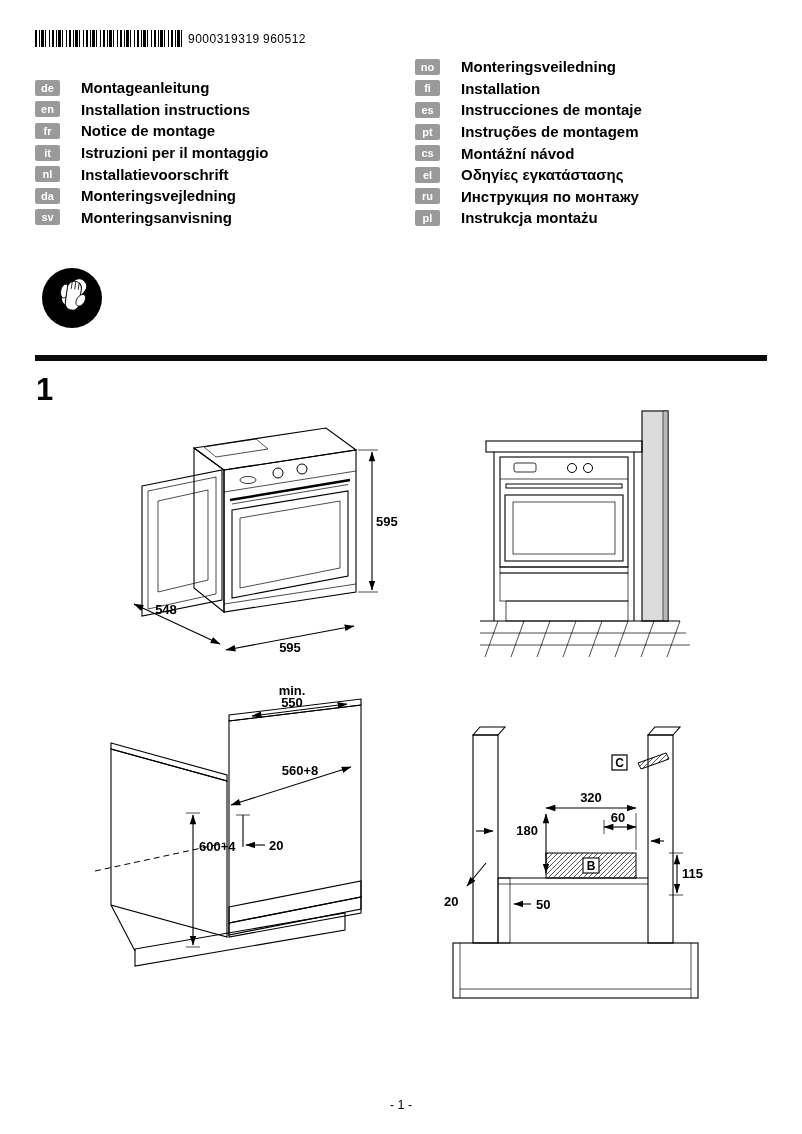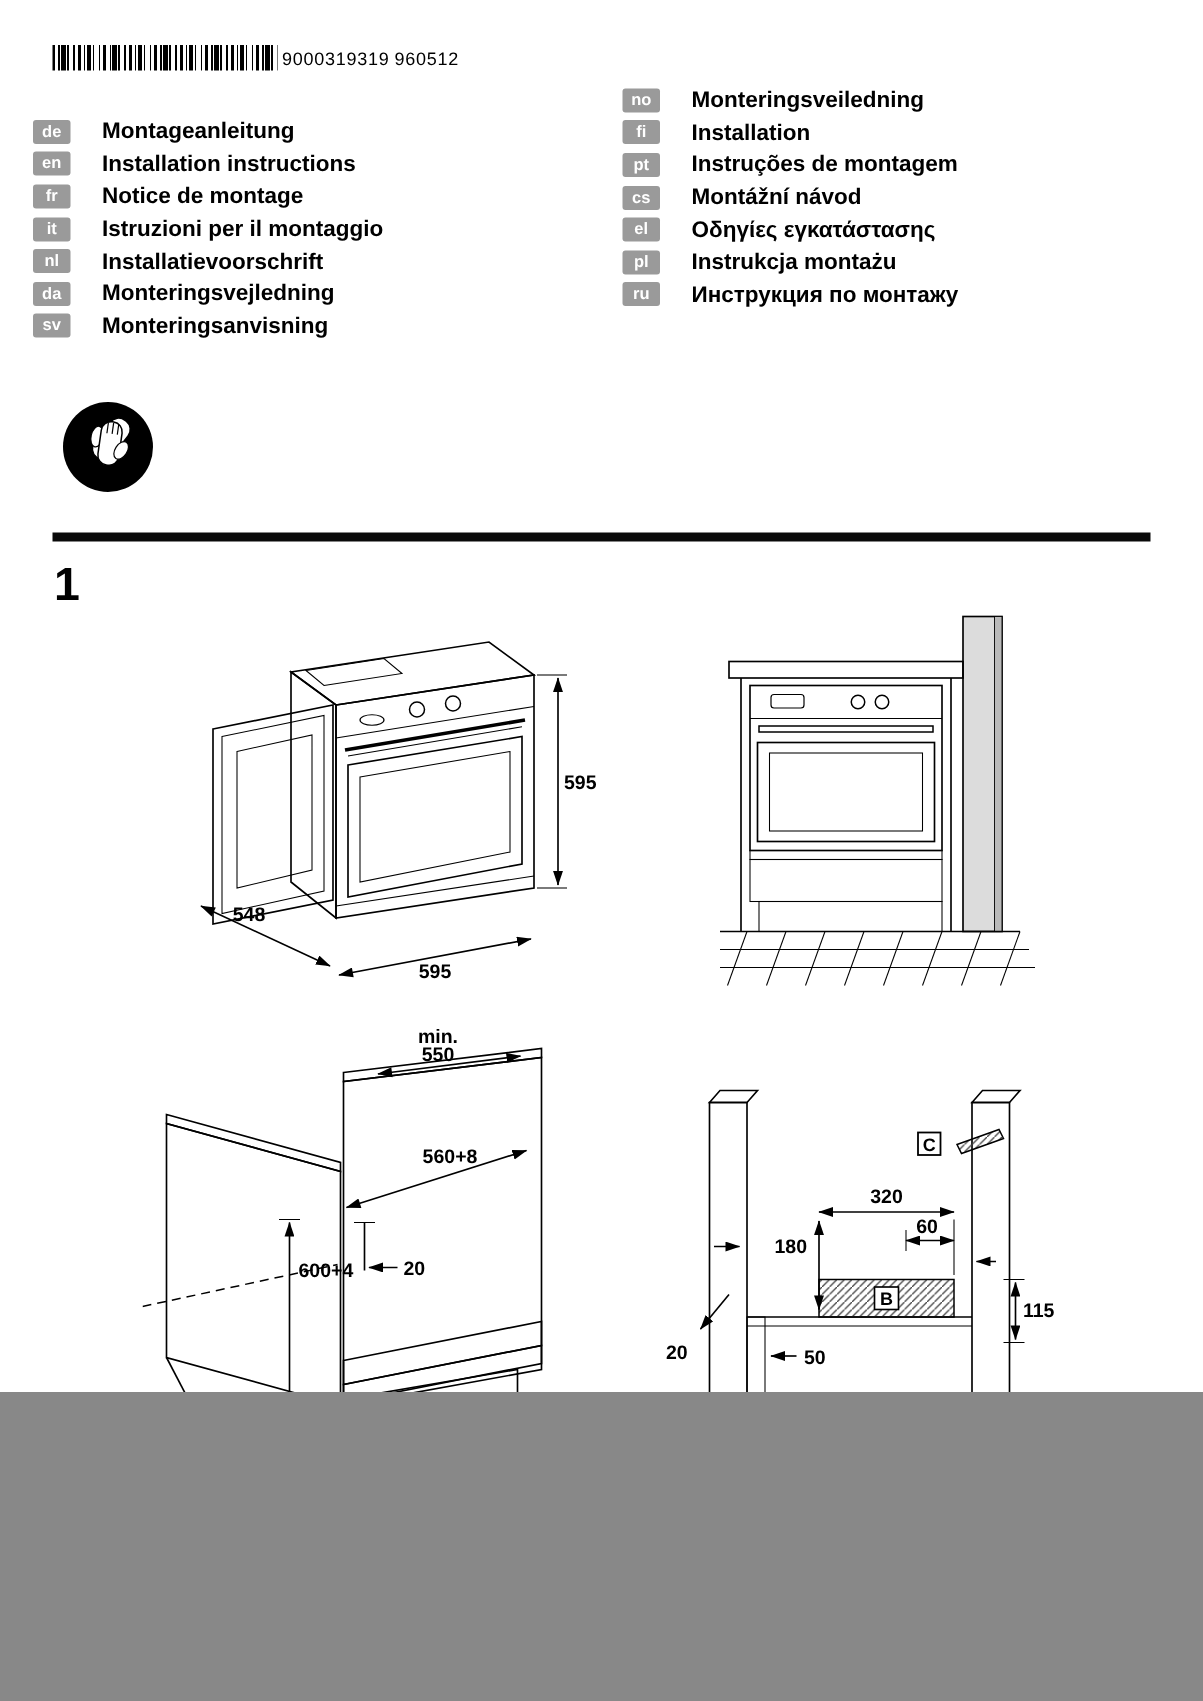--- a/index.html
+++ b/index.html
@@ -1,16 +1,16 @@
 <!DOCTYPE html>
 <html><head>
 <meta charset="utf-8">
 <style>
   html,body{margin:0;padding:0;background:#888;}
-  .page{position:relative;width:802px;height:928px;background:#fff;margin:0 auto;
+  .page{position:relative;width:802px;height:1134px;background:#fff;margin:0 auto;
         font-family:"Liberation Sans",sans-serif;color:#000;overflow:hidden;}
   .abs{position:absolute;}
   
   .barcode{left:35px;top:30px;width:150px;height:17px;
     background:repeating-linear-gradient(90deg,#000 0 2px,#fff 2px 4px,#000 4px 5px,#fff 5px 6px,#000 6px 9px,#fff 9px 10px,#000 10px 11px,#fff 11px 14px,#000 14px 15px,#fff 15px 17px);}
   .code-text{top:32px;font-size:12px;letter-spacing:.5px;}
   
   .lang-col{display:flex;flex-direction:column;}
   .lang-row{display:flex;align-items:center;height:21.6px;}
   .lang-badge{width:25px;height:16px;background:#9a9a9a;color:#fff;font-weight:bold;
@@ -29,21 +29,21 @@
 </style>
 </head>
 <body>
 
 <div class="page">
 
   <div class="abs barcode"></div>
   <div class="abs code-text" style="left:188px;">9000319319</div>
   <div class="abs code-text" style="left:263px;">960512</div>
 
-  <div class="abs lang-col" style="left:22px;top:77px;">
+  <div class="abs lang-col" style="left:35px;top:77px;">
     <div class="lang-row">
       <span class="lang-badge">de</span>
       <span class="lang-label">Montageanleitung</span>
       </div>
     <div class="lang-row">
       <span class="lang-badge">en</span>
       <span class="lang-label">Installation instructions</span>
       </div>
     <div class="lang-row">
       <span class="lang-badge">fr</span>
@@ -70,38 +70,42 @@
   <div class="abs lang-col" style="left:415px;top:56px;">
     <div class="lang-row">
       <span class="lang-badge">no</span>
       <span class="lang-label">Monteringsveiledning</span>
       </div>
     <div class="lang-row">
       <span class="lang-badge">fi</span>
       <span class="lang-label">Installation</span>
       </div>
     <div class="lang-row">
+      <span class="lang-badge">es</span>
+      <span class="lang-label">Instrucciones de montaje</span>
+      </div>
+    <div class="lang-row">
       <span class="lang-badge">pt</span>
       <span class="lang-label">Instruções de montagem</span>
       </div>
     <div class="lang-row">
       <span class="lang-badge">cs</span>
       <span class="lang-label">Montážní návod</span>
       </div>
     <div class="lang-row">
       <span class="lang-badge">el</span>
       <span class="lang-label">Οδηγίες εγκατάστασης</span>
       </div>
     <div class="lang-row">
+      <span class="lang-badge">ru</span>
+      <span class="lang-label">Инструкция по монтажу</span>
+      </div>
+    <div class="lang-row">
       <span class="lang-badge">pl</span>
       <span class="lang-label">Instrukcja montażu</span>
-      </div>
-    <div class="lang-row">
-      <span class="lang-badge">ru</span>
-      <span class="lang-label">Инструкция по монтажу</span>
       </div>
   </div>
 
   <div class="abs" style="left:40px;top:266px;width:64px;height:64px;">
     <svg width="64" height="64" viewBox="0 0 64 64">
       <circle cx="32" cy="32" r="30" fill="#000"></circle>
       <g transform="rotate(38 32 32)">
         <rect x="23" y="11" width="15" height="31" rx="7" fill="#fff" stroke="#000" stroke-width="1"></rect>
         <ellipse cx="22" cy="31" rx="4" ry="7" transform="rotate(-25 22 31)" fill="#fff" stroke="#000" stroke-width="0.8"></ellipse>
       </g>

